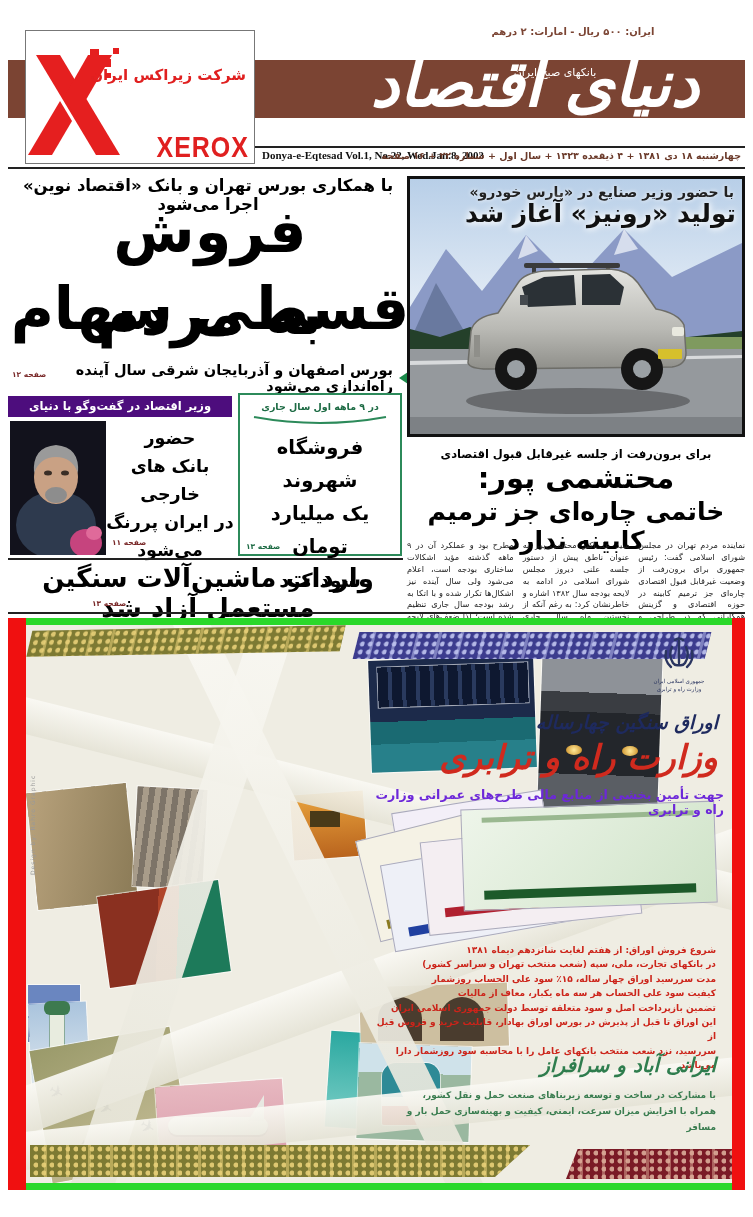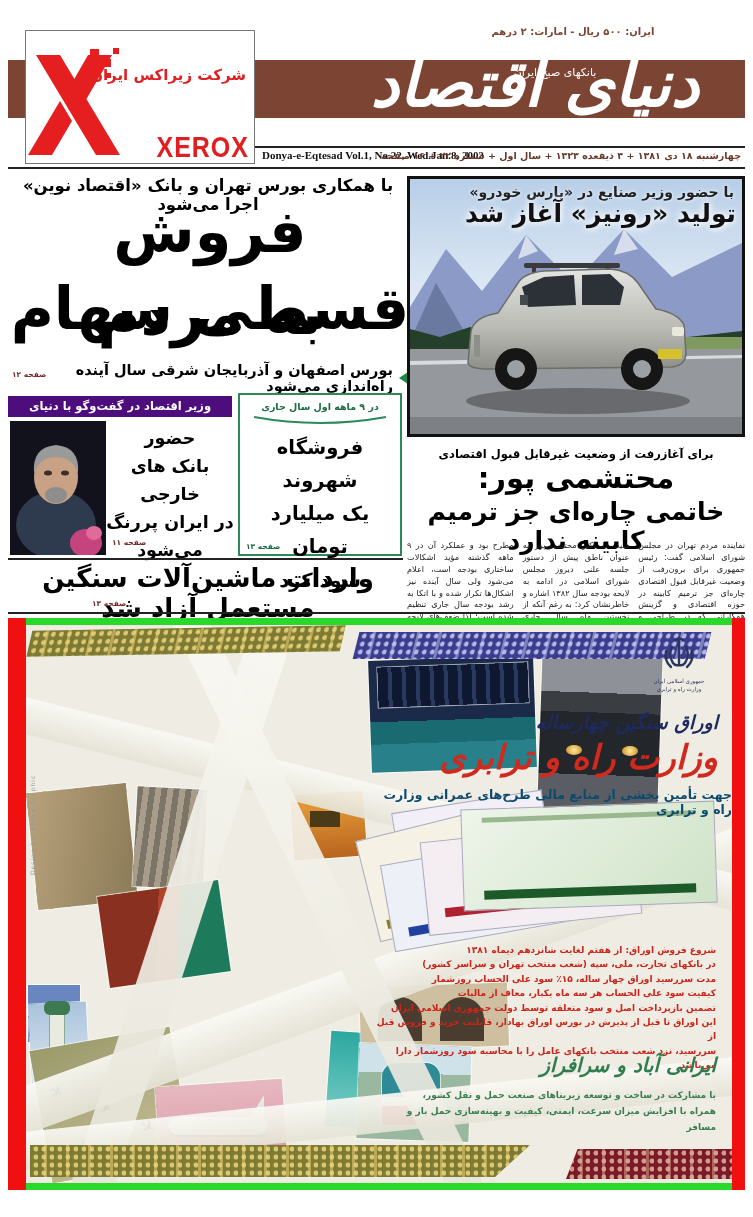--- a/index.html
+++ b/index.html
@@ -72,21 +72,21 @@
   .orn-blue{background-color:#3c3c8e;background-image:
       repeating-linear-gradient(90deg,transparent 0 14px,rgba(190,195,240,.5) 14px 17px),
       repeating-radial-gradient(circle at 6px 50%,rgba(200,205,245,.85) 0 2px,transparent 3px 11px);}
   .orn-red{background-color:#7a1a26;background-image:
       repeating-linear-gradient(90deg,transparent 0 14px,rgba(220,170,150,.5) 14px 17px),
       repeating-radial-gradient(circle at 6px 50%,rgba(225,180,160,.85) 0 2px,transparent 3px 11px);}
   .cert{position:absolute;z-index:4;border:1px solid #aab;background:#f6f4ee;}
   .cert .bar{position:absolute;left:8%;width:84%;height:9px;}
   .ad-title1{right:14px;top:86px;width:300px;font-size:19px;color:#1e2a5e;font-style:italic;z-index:5;}
   .ad-title2{right:14px;top:112px;width:320px;font-size:34px;color:#d02a1e;font-style:italic;z-index:5;}
-  .ad-sub{right:0;top:162px;width:350px;font-size:12.5px;color:#0c4a6e;z-index:5;}
+  .ad-sub{right:8px;top:162px;width:350px;font-size:12.5px;color:#6d28d9;z-index:5;}
   .ad-terms{right:16px;top:318px;width:345px;font-size:9px;color:#cc241a;font-weight:bold;
       line-height:1.6;text-align:right;z-index:6;}
   .ad-slogan{right:16px;top:428px;width:230px;font-size:20px;color:#2f7d4e;font-style:italic;z-index:6;}
   .ad-slg{right:16px;top:462px;width:310px;font-size:9px;color:#3a7d50;font-weight:bold;line-height:1.8;
       text-align:right;z-index:6;}
   .emb-cap{font-size:5.5px;color:#2a3560;text-align:center;line-height:1.5;}
   .credit{left:3px;top:250px;font-size:6px;color:#999;transform:rotate(-90deg);transform-origin:left top;
       letter-spacing:1px;z-index:6;}
 </style>
 </head>
@@ -166,21 +166,21 @@
         <circle cx="184" cy="132" r="9" fill="#9aa0a4"></circle>
         <rect x="214" y="90" width="12" height="9" rx="2" fill="#e9e9df"></rect>
         <rect x="200" y="112" width="24" height="10" rx="1" fill="#d6c02c"></rect>
         <rect x="16" y="98" width="6" height="22" fill="#8f8f8a"></rect>
       </g>
     </svg>
     <div class="abs photo-kicker rtl b">با حضور وزیر صنایع در «پارس خودرو»</div>
     <div class="abs photo-head rtl b">تولید «رونیز» آغاز شد</div>
   </div>
 
-  <div class="abs cab-kicker rtl b ctr">برای آغاز‌رفت از وضعیت غیرقابل قبول اقتصادی</div>
+  <div class="abs cab-kicker rtl b ctr">برای برون‌رفت از جلسه غیرقابل قبول اقتصادی</div>
   <div class="abs cab-speaker rtl b ctr">محتشمی پور:</div>
   <div class="abs cab-head rtl b ctr">خاتمی چاره‌ای جز ترمیم کابینه ندارد</div>
   <div class="abs cab-cols">
     <div class="cab-col rtl">نماینده مردم تهران در مجلس شورای اسلامی گفت: رئیس جمهوری برای برون‌رفت از وضعیت غیرقابل قبول اقتصادی چاره‌ای جز ترمیم کابینه در حوزه اقتصادی و گزینش همکارانی که در طراحی و اجرای راه‌حل‌ها سابقه درخشان داشته‌اند، ندارد.</div>
     <div class="cab-col rtl">سید علی‌اکبر محتشمی‌پور به عنوان ناطق پیش از دستور جلسه علنی دیروز مجلس شورای اسلامی در ادامه به لایحه بودجه سال ۱۳۸۲ اشاره و خاطرنشان کرد: به رغم آنکه از نخستین ماه سال جاری اشکال‌های بودجه سال ۸۱ به ویژه کسری درآمدها توسط مسئولان اقتصادی کشور</div>
     <div class="cab-col rtl">مطرح بود و عملکرد آن در ۹ ماهه گذشته مؤید اشکالات ساختاری بودجه است، اعلام می‌شود ولی سال آینده نیز اشکال‌ها تکرار شده و با اتکا به رشد بودجه سال جاری تنظیم شده است؛ لذا ضعف‌های لایحه منبعث از اشکالات ساختاری بودجه است.  ادامه در صفحه ۲</div>
   </div>
 
   <div class="abs purple-banner rtl">وزیر اقتصاد در گفت‌وگو با دنیای اقتصاد:</div>
   <div class="abs man-photo">

